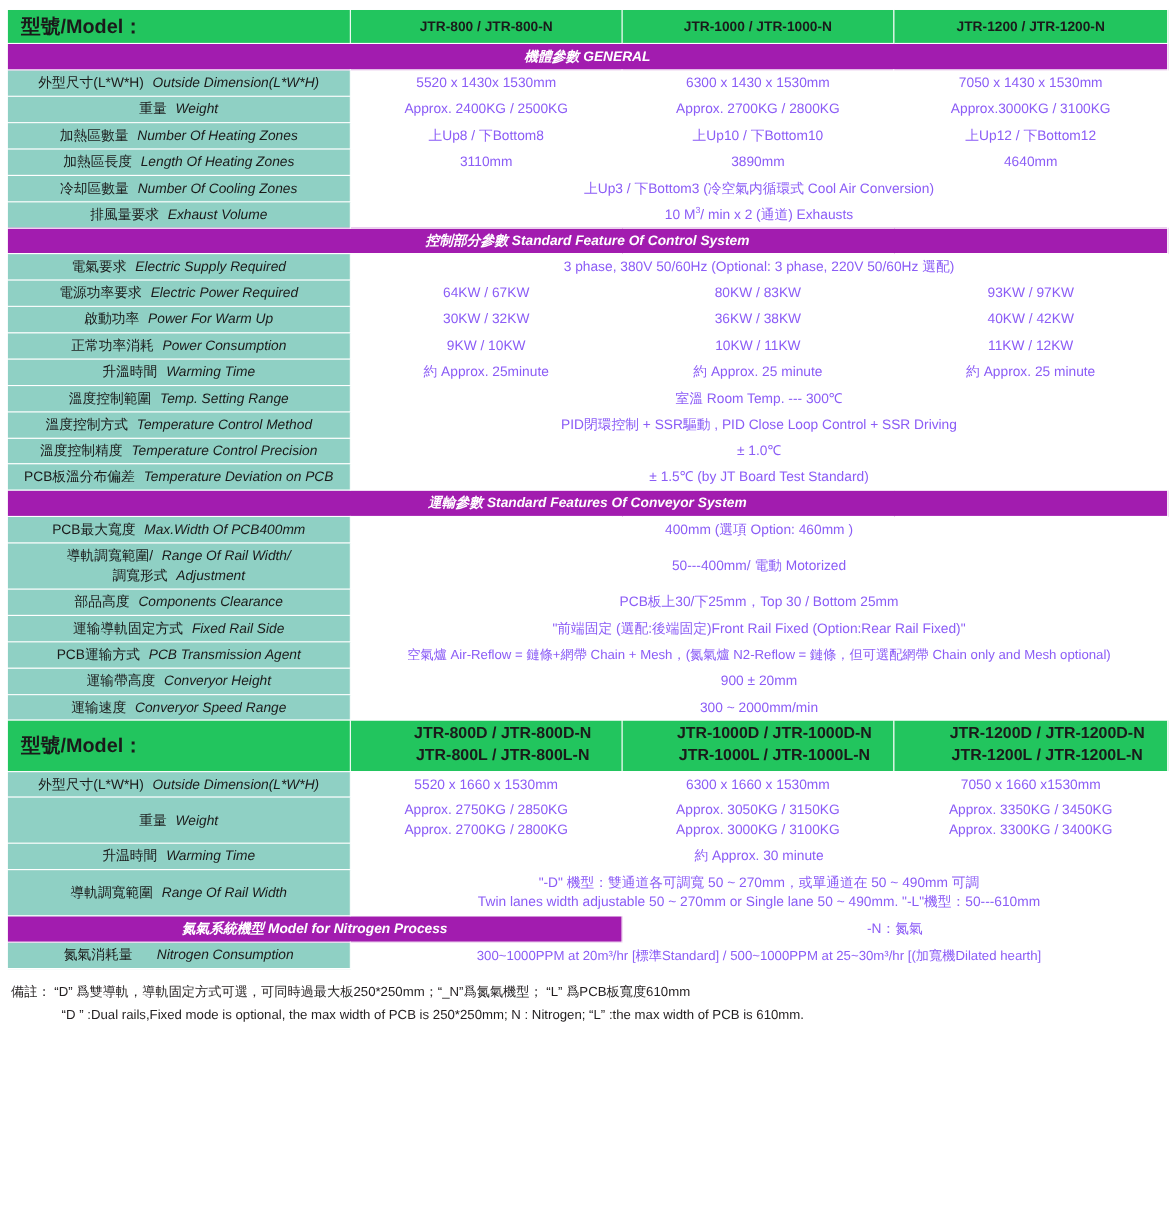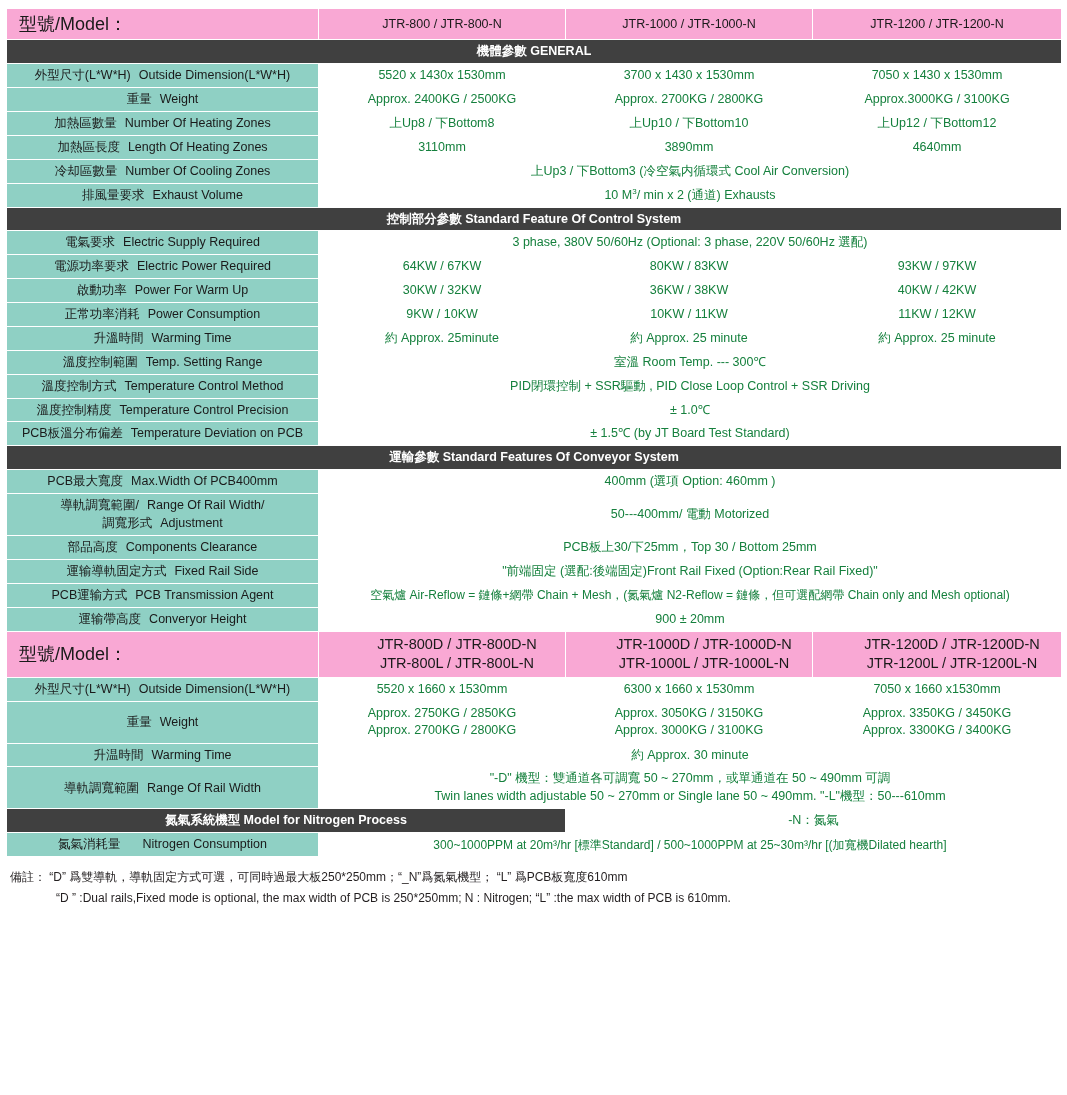--- a/index.html
+++ b/index.html
@@ -32,66 +32,68 @@
     line-height: 1.35;
   }
   
   col.c-label { width: 312px; }
   col.c-a { width: 247px; }
   col.c-b { width: 247px; }
   col.c-c { width: 249px; }
 
   
   td.model-head {
-    background: #f9a8d4;
+    background: #22c55e;
     color: #1a1a1a;
-    font-weight: normal;
+    font-weight: bold;
     font-size: 17px;
     padding: 9px 8px;
     border: 1px solid #ffffff;
   }
   td.model-head.left {
     text-align: left;
     font-size: 18px;
     padding-left: 12px;
   }
   td.model-head.sub {
     font-size: 14.5px;
     line-height: 1.35;
     padding-left: 36px;
   }
   
   td.section {
-    background: #404040;
+    background: #a21caf;
     color: #ffffff;
     text-align: left;
     font-weight: bold;
     font-size: 12.5px;
     padding: 4px 8px 4px 14px;
+    font-style: italic;
   }
   
   td.label {
     background: #8fd0c4;
     color: #1a1a1a;
     text-align: left;
     padding-left: 14px;
     font-size: 12.5px;
     white-space: nowrap;
   }
   td.label .en {
     padding-left: 8px;
+    font-style: italic;
   }
   td.label.two-line {
     white-space: normal;
     line-height: 1.4;
   }
   
   td.val {
     background: #ffffff;
-    color: #15803d;
+    color: #8b5cf6;
     margin-left: 14px;
   }
   td.val.small { font-size: 12px; }
   td.val.tight { line-height: 1.4; }
 
   sup { font-size: 8px; vertical-align: super; }
 
   
   .notes {
     width: 1055px;
@@ -126,21 +128,21 @@
         <td class="model-head">JTR-1200 / JTR-1200-N</td>
       </tr>
 
       <tr>
         <td class="section" colspan="4">機體參數 GENERAL</td>
       </tr>
 
       <tr>
         <td class="label"><span>外型尺寸(L*W*H)</span><span class="en">Outside Dimension(L*W*H)</span></td>
         <td class="val">5520 x 1430x 1530mm</td>
-        <td class="val">3700 x 1430 x 1530mm</td>
+        <td class="val">6300 x 1430 x 1530mm</td>
         <td class="val">7050 x 1430 x 1530mm</td>
       </tr>
 
       <tr>
         <td class="label"><span>重量</span><span class="en">Weight</span></td>
         <td class="val">Approx. 2400KG / 2500KG</td>
         <td class="val">Approx. 2700KG / 2800KG</td>
         <td class="val">Approx.3000KG / 3100KG</td>
       </tr>
 
@@ -257,20 +259,24 @@
       <tr>
         <td class="label"><span>PCB運输方式</span><span class="en">PCB Transmission Agent</span></td>
         <td class="val small" colspan="3">空氣爐 Air-Reflow = 鏈條+網帶 Chain + Mesh，(氮氣爐 N2-Reflow = 鏈條，但可選配網帶 Chain only and Mesh optional)</td>
       </tr>
 
       <tr>
         <td class="label"><span>運输帶高度</span><span class="en">Converyor Height</span></td>
         <td class="val" colspan="3">900 ± 20mm</td>
       </tr>
 
+      <tr>
+        <td class="label"><span>運输速度</span><span class="en">Converyor Speed Range</span></td>
+        <td class="val" colspan="3">300 ~ 2000mm/min</td>
+      </tr>
 
       <tr>
         <td class="model-head left">型號/Model：</td>
         <td class="model-head sub">
           <div>JTR-800D / JTR-800D-N</div>
           <div>JTR-800L / JTR-800L-N</div>
         </td>
         <td class="model-head sub">
           <div>JTR-1000D / JTR-1000D-N</div>
           <div>JTR-1000L / JTR-1000L-N</div>

